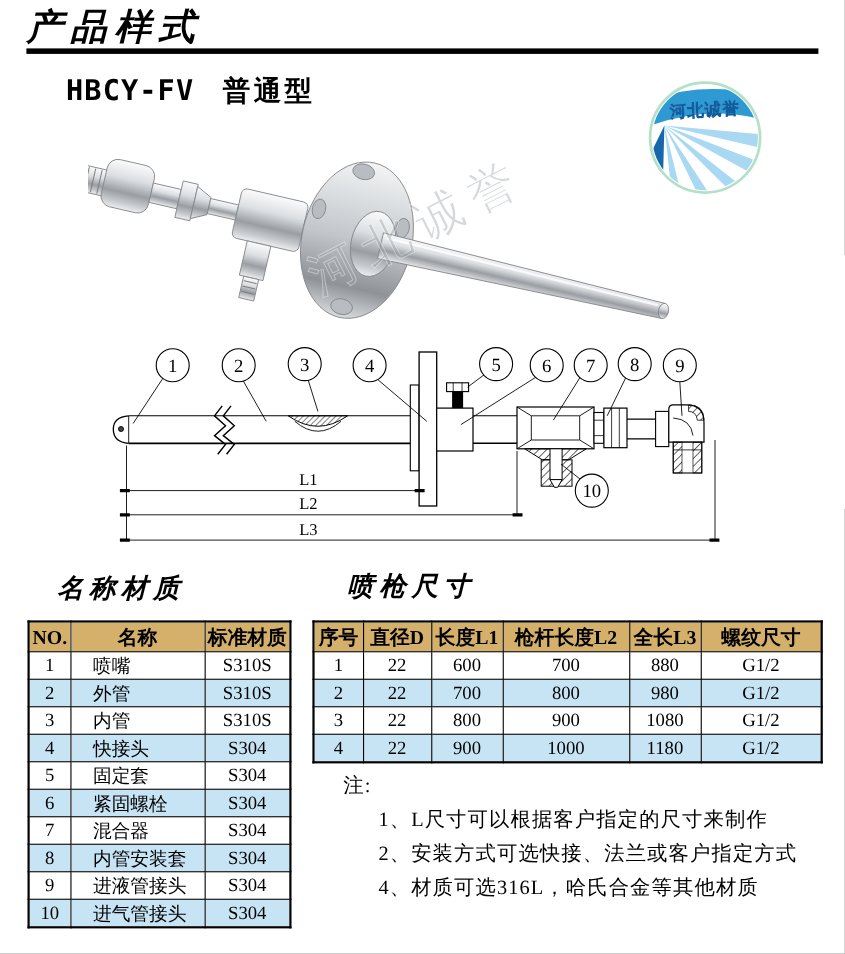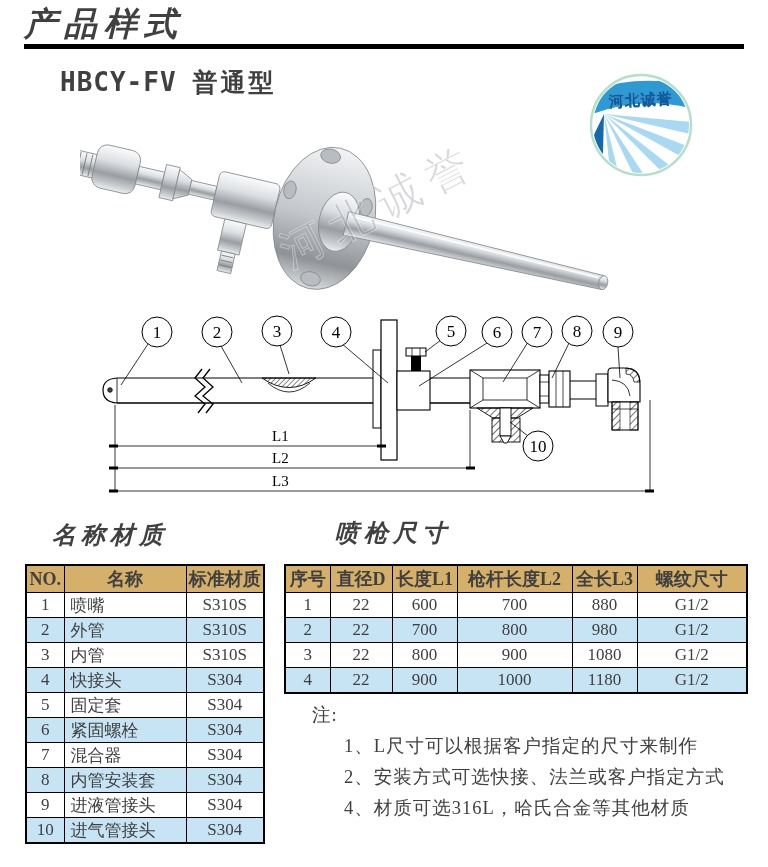--- a/index.html
+++ b/index.html
@@ -1,36 +1,36 @@
 <!DOCTYPE html>
 <html style="--header-bg: #D4B06A; --row-alt: #C7E4F5;"><head>
 <meta charset="utf-8">
 <style>
   html,body{margin:0;padding:0;background:#888;}
   .page{position:relative;width:768px;height:867px;background:#fff;overflow:hidden;
-        font-family:"Liberation Serif","DejaVu Serif",serif;color:#404040;}
+        font-family:"Liberation Serif","DejaVu Serif",serif;color:#000000;}
   .abs{position:absolute;}
   
   .doc-title{left:24px;top:2px;font-size:33px;font-weight:bold;font-style:italic;letter-spacing:7px;}
   .rule{left:24px;top:44px;width:720px;height:5px;background:#000;}
-  .model-row{left:60px;top:66px;display:flex;align-items:baseline;gap:16px;}
+  .model-row{left:60px;top:66px;display:flex;align-items:baseline;gap:26px;}
   .model{font-family:"DejaVu Sans Mono",monospace;font-weight:bold;font-size:26px;letter-spacing:1px;}
   .mtype{font-size:25px;font-weight:bold;letter-spacing:3px;}
   
   .sec-title{font-size:24px;font-weight:bold;font-style:italic;letter-spacing:5px;}
   #materials-title{left:52px;top:519px;}
-  #dims-title{left:335px;top:517px;}
+  #dims-title{left:316px;top:517px;}
   
   table{border-collapse:collapse;table-layout:fixed;border:2px solid #000;}
   th,td{border:1px solid #000;height:24px;padding:0;font-size:17px;text-align:center;
         overflow:hidden;white-space:nowrap;}
   thead th{background:var(--header-bg,#D4B06A);font-weight:bold;font-size:18px;height:26px;}
   tr.alt{background:var(--row-alt,#C7E4F5);}
   #materials-table{left:25px;top:564px;width:238px;}
-  #materials-table td:nth-child(2){text-align:left;padding-left:6px;}
+  #materials-table td:nth-child(2){text-align:left;padding-left:20px;}
   #dims-table{left:284px;top:564px;width:464px;}
   
   .notes{left:312px;top:700px;font-size:18.5px;line-height:31px;letter-spacing:1px;}
   .notes .note-item{margin-left:32px;}
   svg text{font-family:"Liberation Serif",serif;}
 </style>
 </head>
 <body>
 
 <div class="page">

